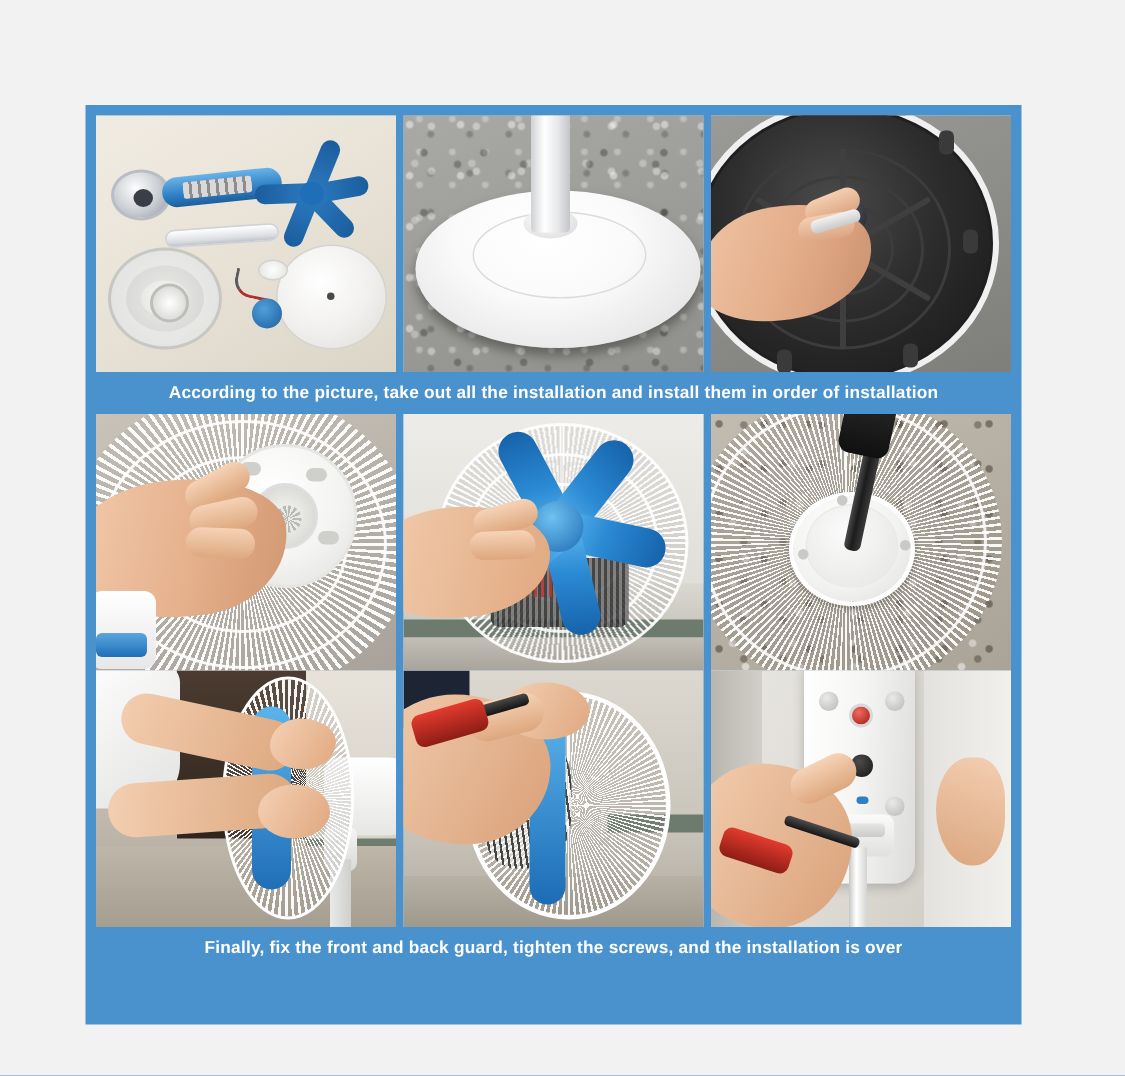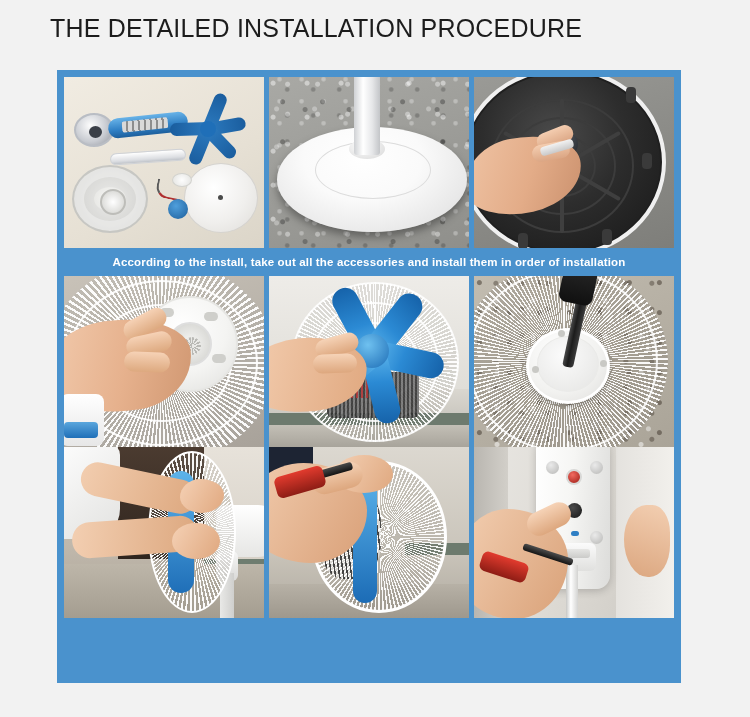--- a/index.html
+++ b/index.html
@@ -480,21 +480,20 @@
   .p9-hand2{
     right:4px;top:58px;width:46px;height:72px;border-radius:50% 40% 46% 54%;
     background:linear-gradient(200deg,#f3cfb2,#dba67f);
   }
 </style>
 </head>
 <body>
 
 <div class="page">
 
-  <h1 class="page-title">THE DETAILED INSTALLATION PROCEDURE</h1>
 
   <div class="procedure-panel">
 
     <div class="proc-row">
       <div class="row-images">
 
         <div class="photo p1">
           <div class="art">
             <div class="el p1-bg"></div>
             <div class="el p1-motor"></div>
@@ -541,21 +540,21 @@
             <div class="el p3-tab p3-t4"></div>
             <div class="el p3-hub"></div>
             <div class="el p3-hand"></div>
             <div class="el p3-finger"></div>
             <div class="el p3-finger f2"></div>
             <div class="el p3-tool"></div>
           </div>
         </div>
 
       </div>
-      <div class="row-caption">According to the install, take out all the accessories and install them in order of installation</div>
+      <div class="row-caption">According to the picture, take out all the installation and install them in order of installation</div>
     </div>
 
     <div class="proc-row">
       <div class="row-images">
 
         <div class="photo">
           <div class="art">
             <div class="el p4-bg"></div>
             <div class="el p4-guard"></div>
             <div class="el p4-guard-ring p4-gr1"></div>
@@ -673,16 +672,17 @@
             <div class="el p9-pole"></div>
             <div class="el p9-hand"></div>
             <div class="el p9-hand2"></div>
             <div class="el p9-thumb"></div>
             <div class="el p9-sd"></div>
             <div class="el p9-sd-h"></div>
           </div>
         </div>
 
       </div>
+      <div class="row-caption">Finally, fix the front and back guard, tighten the screws, and the installation is over</div>
     </div>
 
   </div>
 </div>
 
 </body></html>

